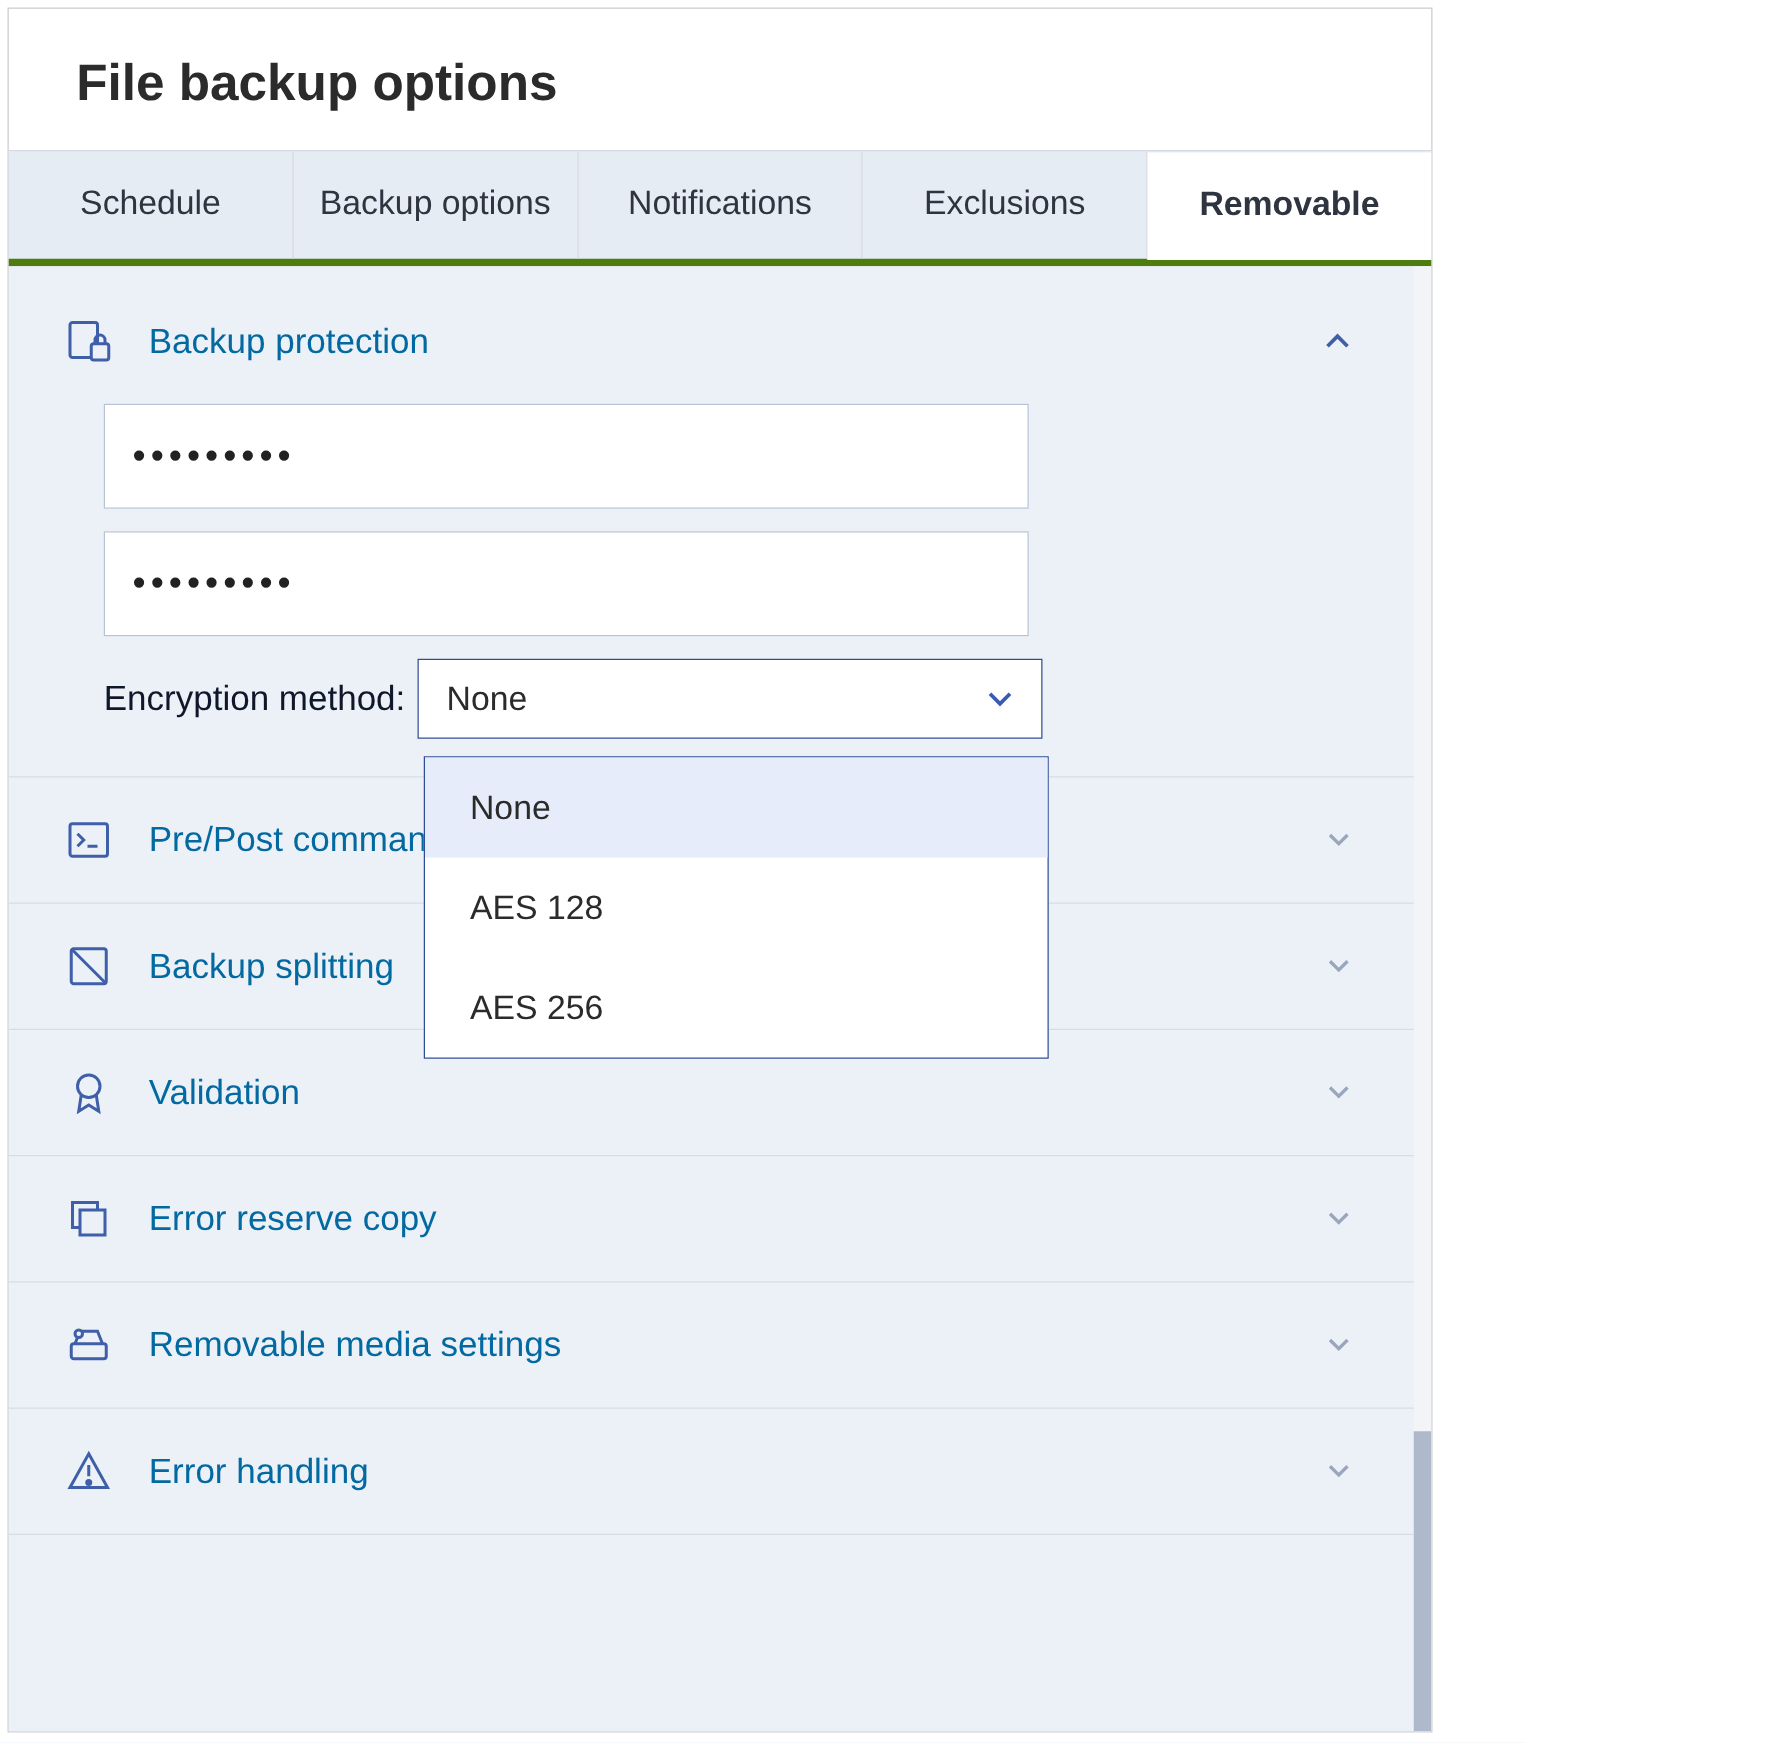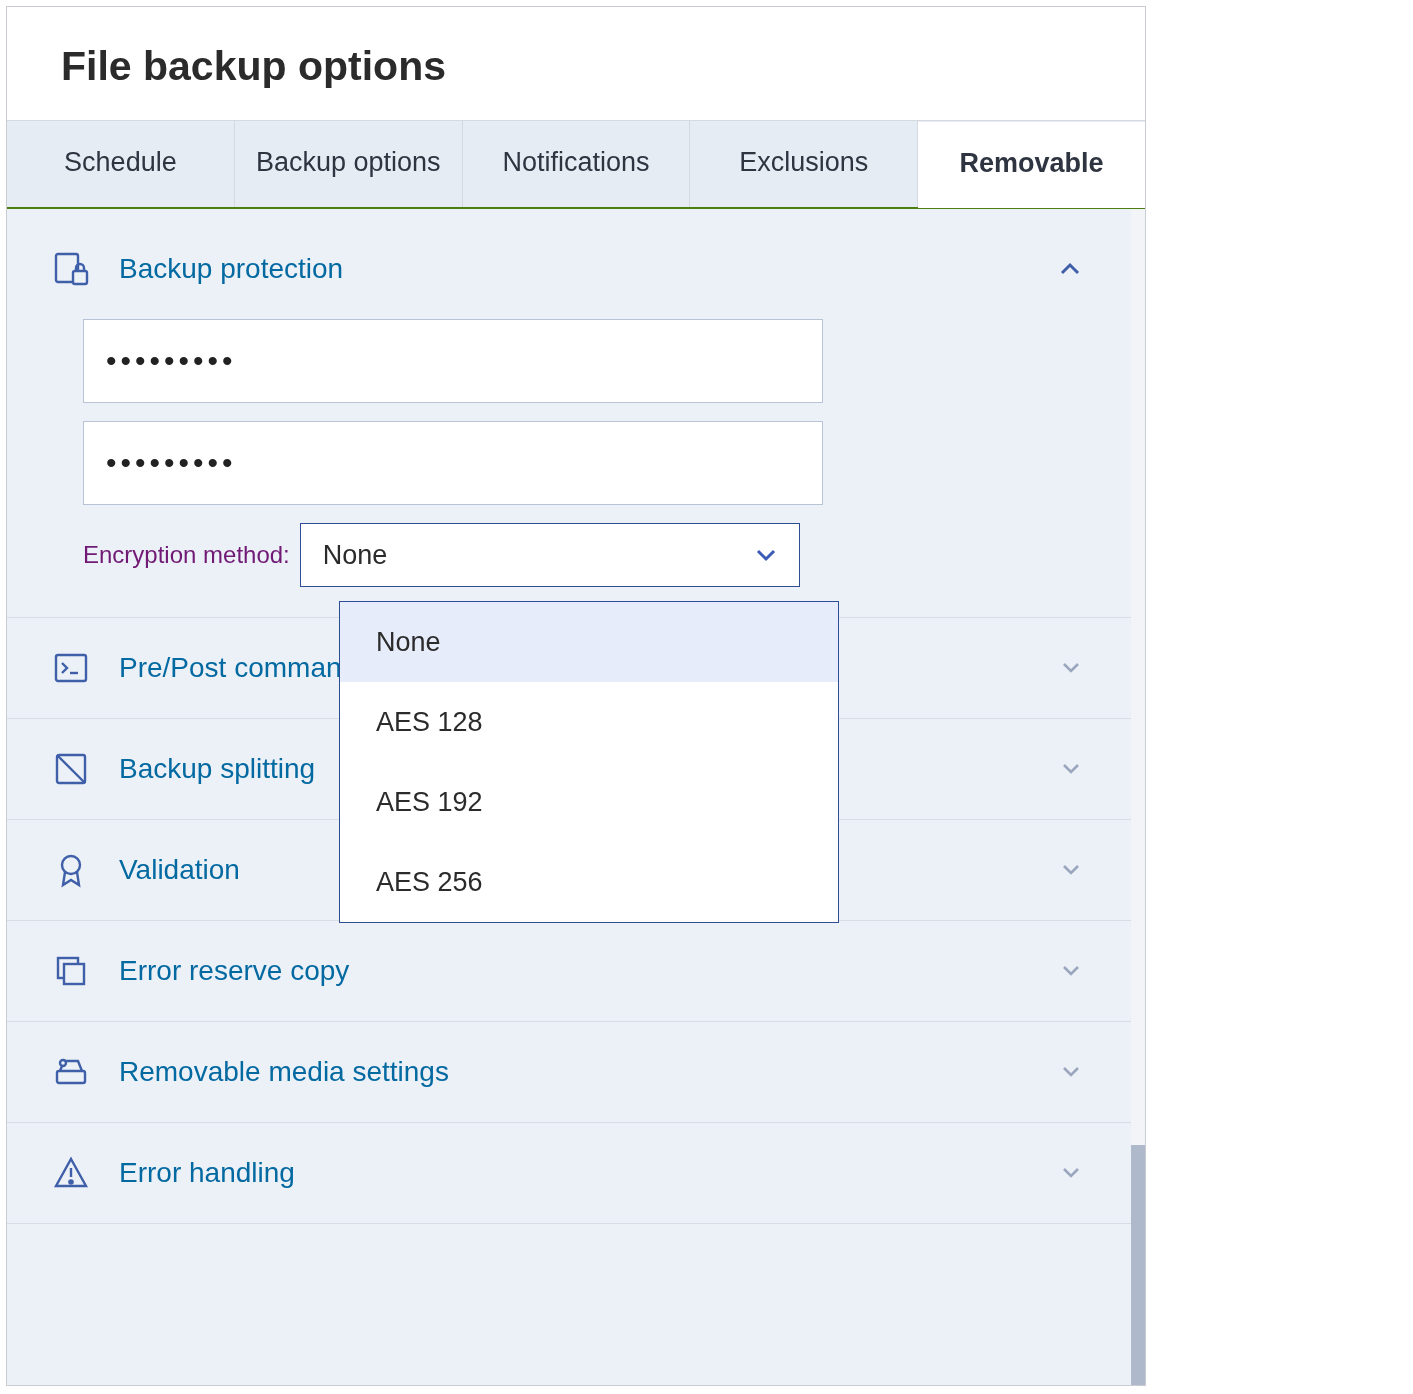--- a/index.html
+++ b/index.html
@@ -22,21 +22,21 @@
   }
   .title {
     padding: 36px 54px 30px 54px;
     font-size: 41px;
     font-weight: 700;
     color: #2b2b2b;
   }
   .tabs {
     display: flex;
     border-top: 1px solid #d6dae0;
-    border-bottom: 2px solid #4d7c0f;
+    border-bottom: 6px solid #4d7c0f;
     background: #e6ecf4;
   }
   .tab {
     flex: 1;
     text-align: center;
     padding: 26px 0 28px;
     font-size: 27px;
     color: #2e3440;
     border-right: 1px solid #d6dae0;
     cursor: pointer;
@@ -102,22 +102,22 @@
     display: flex;
     align-items: center;
     color: #222;
   }
   .enc-row {
     display: flex;
     align-items: center;
     margin-top: 6px;
   }
   .enc-label {
-    font-size: 24px;
-    color: #701a75;
+    font-size: 28px;
+    color: #0f172a;
     margin-right: 10px;
   }
   .enc-select {
     width: 500px;
     height: 64px;
     border: 1px solid #2f4d94;
     background: #ffffff;
     display: flex;
     align-items: center;
     justify-content: space-between;
@@ -318,21 +318,20 @@
               <path d="M3 6 L10 13 L17 6"></path>
             </svg>
         </span>
       </div>
     </div>
 
 
     <div class="dropdown">
       <div class="dropdown-item selected">None</div>
       <div class="dropdown-item">AES 128</div>
-      <div class="dropdown-item">AES 192</div>
       <div class="dropdown-item">AES 256</div>
     </div>
 
     <div class="scroll-track">
       <div class="scroll-thumb"></div>
     </div>
 
   </div>
 </div>
 

